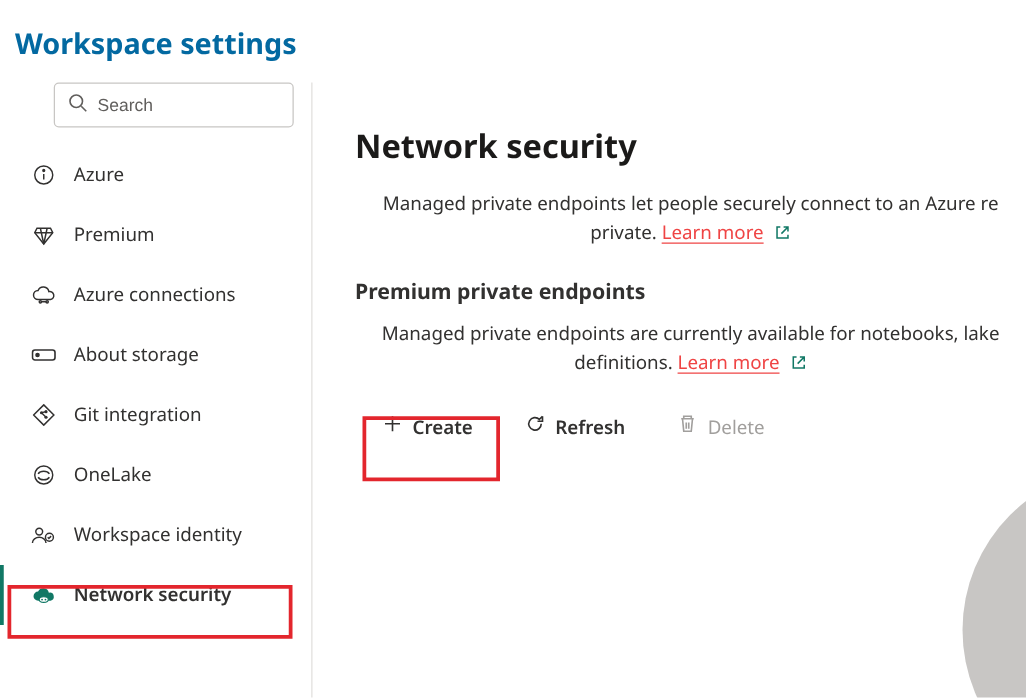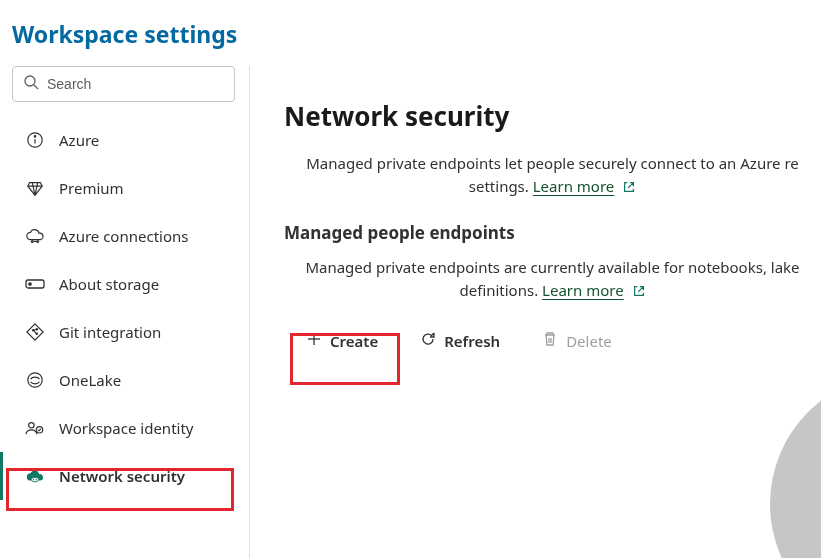--- a/index.html
+++ b/index.html
@@ -34,20 +34,21 @@
     }
     .search {
       display: flex;
       align-items: center;
       border: 1px solid #c8c6c4;
       border-radius: 4px;
       height: 33px;
       padding: 17px 10px;
       gap: 8px;
       color: #605e5c;
+      margin-left: 31px;
     }
     .search input {
       border: none;
       outline: none;
       font-size: 14px;
       flex: 1;
       color: #323130;
       background: transparent;
     }
     .search input::placeholder { color: #605e5c; }
@@ -88,21 +89,21 @@
       margin-bottom: 18px;
     }
     .desc {
       font-size: 15px;
       color: #323130;
       line-height: 1.5;
       margin-bottom: 24px;
       text-align: center;
     }
     .link {
-      color: #14532d;
+      color: #ef4444;
       text-decoration: underline;
       text-underline-offset: 3px;
     }
     .ext-icon {
       color: #117865;
       margin-left: 4px;
       display: inline-flex;
       vertical-align: -2px;
     }
     .sub-heading {
@@ -262,30 +263,30 @@
       </li>
 
     </ul>
   </aside>
 
   <main class="main">
     <h1 class="main-heading">Network security</h1>
 
     <p class="desc">
       <span>Managed private endpoints let people securely connect to an Azure re</span><br>
-      <span>settings. </span>
+      <span>private. </span>
       <a class="link">Learn more</a>
       <span class="ext-icon">
         <svg width="14" height="14" viewBox="0 0 16 16" fill="none" stroke="#117865" stroke-width="1.4">
           <path d="M6 3H3v10h10v-3M9 3h4v4M13 3L7 9"></path>
         </svg>
       </span>
     </p>
 
-    <h2 class="sub-heading">Managed people endpoints</h2>
+    <h2 class="sub-heading">Premium private endpoints</h2>
 
     <p class="desc">
       <span>Managed private endpoints are currently available for notebooks, lake</span><br>
       <span>definitions. </span>
       <a class="link">Learn more</a>
       <span class="ext-icon">
         <svg width="14" height="14" viewBox="0 0 16 16" fill="none" stroke="#117865" stroke-width="1.4">
           <path d="M6 3H3v10h10v-3M9 3h4v4M13 3L7 9"></path>
         </svg>
       </span>

